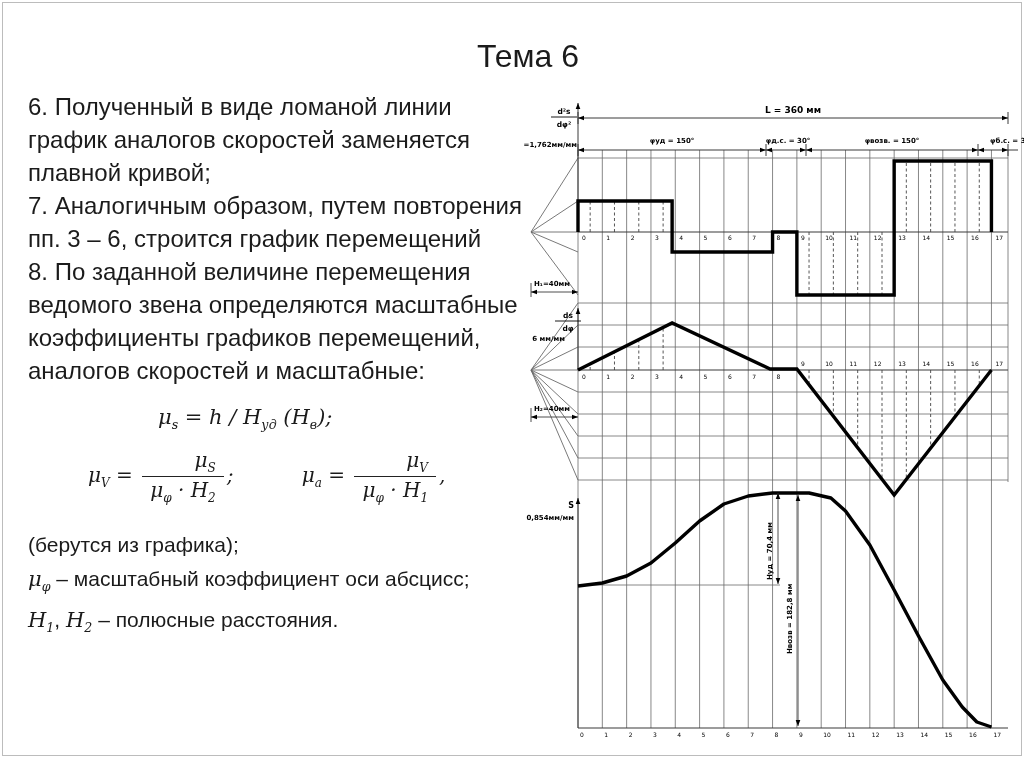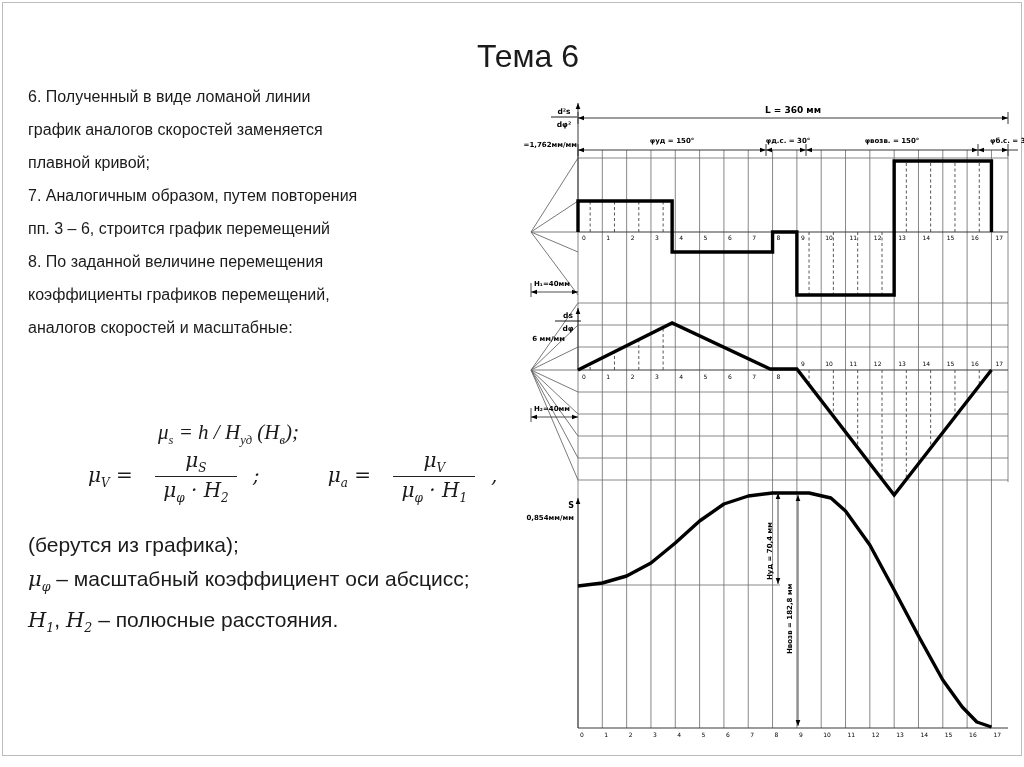--- a/index.html
+++ b/index.html
@@ -2,28 +2,28 @@
 <html><head>
 <meta charset="utf-8">
 <style>
   html,body{margin:0;padding:0;background:#fff;}
   body{width:1024px;height:767px;position:relative;overflow:hidden;
        font-family:"Liberation Sans",sans-serif;color:#1b1b1b;}
   .frame{position:absolute;left:2px;top:2px;width:1018px;height:752px;
          border:1px solid #bcbcbc;}
   .title{position:absolute;top:38px;left:16px;width:100%;text-align:center;
          font-size:32px;color:#1b1b1b;}
-  .body-text{position:absolute;left:28px;top:80px;font-size:16px;line-height:33px;
+  .body-text{position:absolute;left:28px;top:90px;font-size:24px;line-height:33px;
              white-space:nowrap;}
   .fline{position:absolute;white-space:nowrap;font-family:"DejaVu Serif",serif;
          font-style:italic;font-size:21px;}
-  #formula-s{left:158px;top:420px;font-family:Liberation Serif, serif;}
+  #formula-s{left:158px;top:405px;}
   #formula-row{left:88px;top:448px;font-size:20px;}
   sub{font-size:0.6em;}
-  .frac{display:inline-block;vertical-align:middle;text-align:center;margin:0 16px;}
+  .frac{display:inline-block;vertical-align:middle;text-align:right;margin:0 3px;}
   .fnum{display:block;border-bottom:1.6px solid #222;padding:0 8px 1px 8px;}
   .fden{display:block;padding:1px 8px 0 8px;}
   .feq2{margin-left:62px;}
   .glossary{position:absolute;left:28px;top:528px;font-size:21px;line-height:33.5px;
             white-space:nowrap;}
   .sv{font-family:"DejaVu Serif",serif;font-style:italic;}
   #diagram-svg{position:absolute;left:0;top:0;}
   svg text{font-family:"DejaVu Sans",sans-serif;fill:#000;}
   svg .dim{font-size:7px;font-weight:bold;}
   svg .num{font-size:6px;}
@@ -38,20 +38,21 @@
 
 <div class="title">Тема 6</div>
 
 <div class="body-text">
   <div>6. Полученный в виде ломаной линии</div>
   <div>график аналогов скоростей заменяется</div>
   <div>плавной кривой;</div>
   <div>7. Аналогичным образом, путем повторения</div>
   <div>пп. 3 – 6, строится график перемещений</div>
   <div>8. По заданной величине перемещения</div>
+  <div>ведомого звена определяются  масштабные</div>
   <div>коэффициенты  графиков перемещений,</div>
   <div>аналогов скоростей и масштабные:</div>
 </div>
 
 <div class="fline" id="formula-s">
   <span>μ</span><sub>s</sub><span> = h / H</span><sub>уд</sub><span> (H</span><sub>в</sub><span>);</span>
 </div>
 
 <div class="fline" id="formula-row">
   <span>

